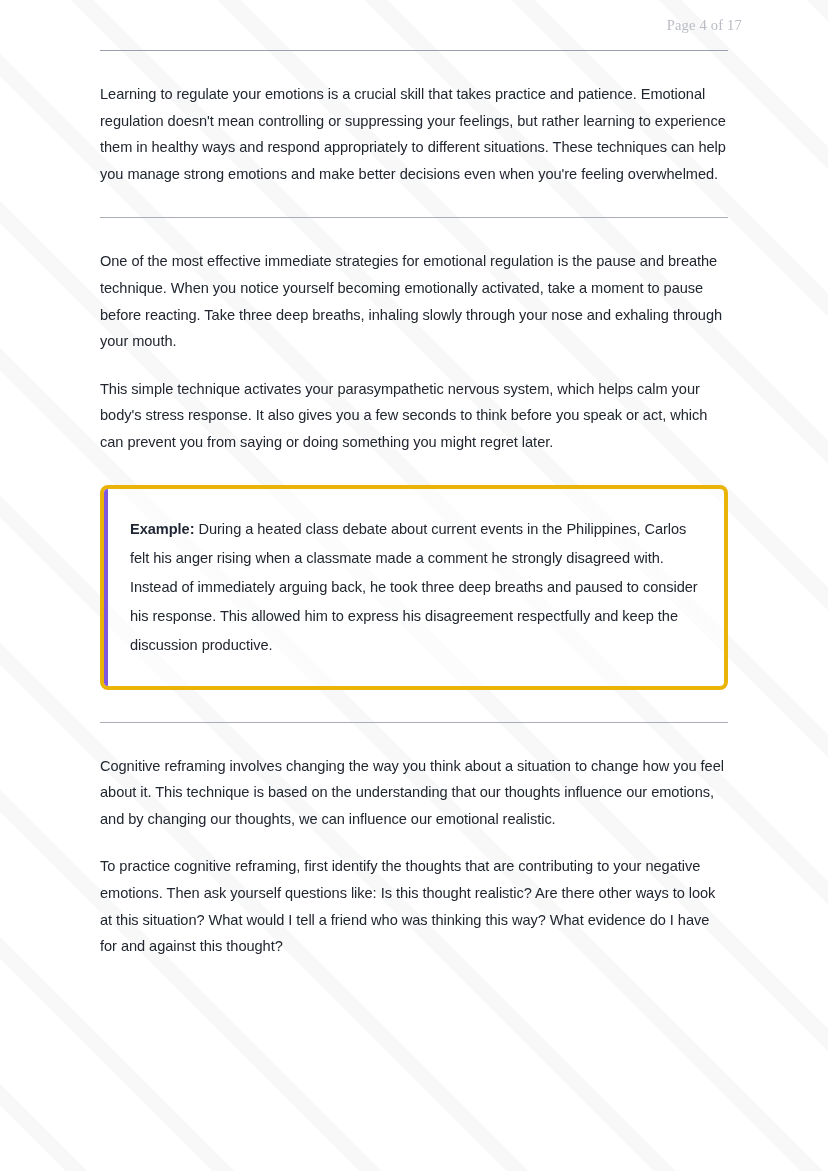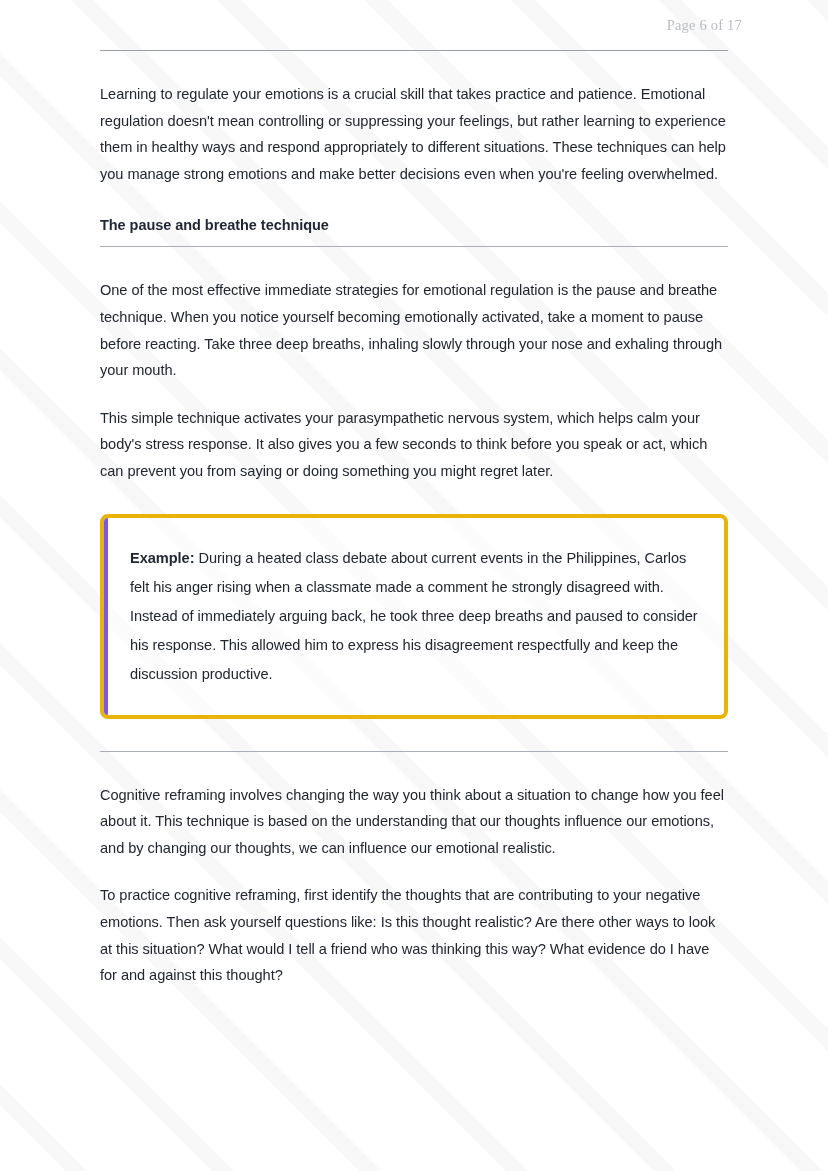--- a/index.html
+++ b/index.html
@@ -141,31 +141,30 @@
     letter-spacing: 0.3px;
   }
 </style>
 </head>
 <body>
 
 <div class="page-watermark-pattern"></div>
 
 <div class="page">
 
-  <div class="page-number">Page 6 of 17</div>
+  <div class="page-number">Page 4 of 17</div>
 
   <div class="content">
 
     <div class="rule"></div>
 
     <p class="body-text">Learning to regulate your emotions is a crucial skill that takes practice and patience. Emotional regulation doesn't mean controlling or suppressing your feelings, but rather learning to experience them in healthy ways and respond appropriately to different situations. These techniques can help you manage strong emotions and make better decisions even when you're feeling overwhelmed.</p>
 
     <div class="spacer-before-heading"></div>
 
-    <h2 class="section-heading">The pause and breathe technique</h2>
     <div class="rule thin"></div>
 
     <p class="body-text">One of the most effective immediate strategies for emotional regulation is the pause and breathe technique. When you notice yourself becoming emotionally activated, take a moment to pause before reacting. Take three deep breaths, inhaling slowly through your nose and exhaling through your mouth.</p>
     <p class="body-text">This simple technique activates your parasympathetic nervous system, which helps calm your body's stress response. It also gives you a few seconds to think before you speak or act, which can prevent you from saying or doing something you might regret later.</p>
 
     <div class="callout">
       <div class="callout-accent" style="background: rgb(127, 86, 224);"></div>
       <p><span class="lead">Example:</span><span> During a heated class debate about current events in the Philippines, Carlos felt his anger rising when a classmate made a comment he strongly disagreed with. Instead of immediately arguing back, he took three deep breaths and paused to consider his response. This allowed him to express his disagreement respectfully and keep the discussion productive.</span></p>
     </div>
 

